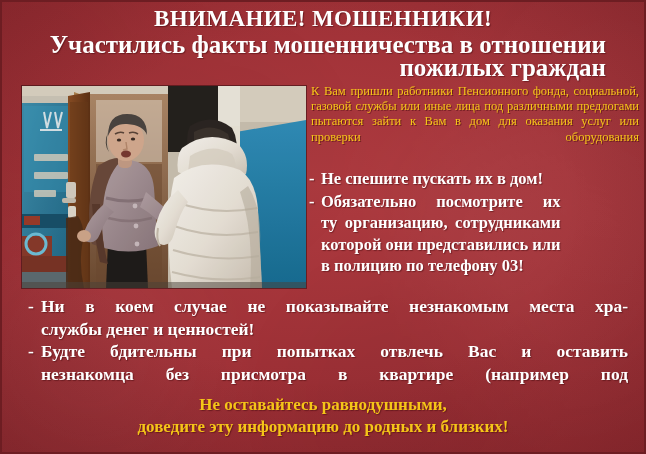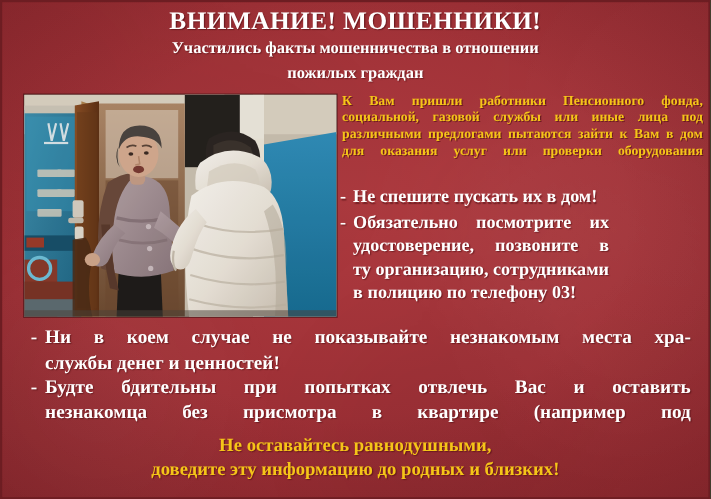--- a/index.html
+++ b/index.html
@@ -67,23 +67,23 @@
     text-align: center;
     color: #ffffff;
     font-size: 23px;
     font-weight: bold;
     letter-spacing: .4px;
     text-shadow: 1px 1px 1px rgba(70,10,14,.55);
   }
   .subtitle {
     position: absolute;
     top: 33px; left: 40px; right: 40px;
-    text-align: center;
+    text-align: right;
     color: #ffffff;
-    font-size: 15px;
+    font-size: 25px;
     font-weight: bold;
     line-height: 23px;
     text-shadow: 1px 1px 1px rgba(70,10,14,.5);
   }
 
   
   .photo {
     position: absolute;
     left: 22px; top: 86px;
     width: 284px; height: 202px;
@@ -93,21 +93,21 @@
   }
   .photo svg { display:block; width:100%; height:100%; }
 
   
   .intro {
     position: absolute;
     left: 311px; top: 84px;
     width: 328px;
     color: #f5c518;
     font-size: 12.5px;
-    font-weight: bold;
+    font-weight: normal;
     line-height: 15.2px;
     text-align: justify;
     text-align-last: justify;
     text-shadow: 1px 1px 0 rgba(80,14,18,.65);
   }
 
   
   .right-list {
     position: absolute;
     left: 309px; top: 168px;
@@ -352,22 +352,22 @@
 
       <div class="li">
         <span class="dash">-</span>
         <span class="li-text nojust">Не спешите  пускать их в дом!</span>
       </div>
 
       <div class="li">
         <span class="dash">-</span>
         <span class="li-body">
           <div class="li-text">Обязательно посмотрите их</div>
-          <div class="li-text">удостоверение, позвоните в</div>
           <div class="li-text">ту организацию, сотрудниками</div>
+          <div class="li-text">которой они представились или</div>
           <div class="li-text nojust">в полицию по телефону 03!</div>
         </span>
       </div>
 
     </div>
 
     <div class="lower-list">
 
       <div class="li">
         <span class="dash">-</span>

